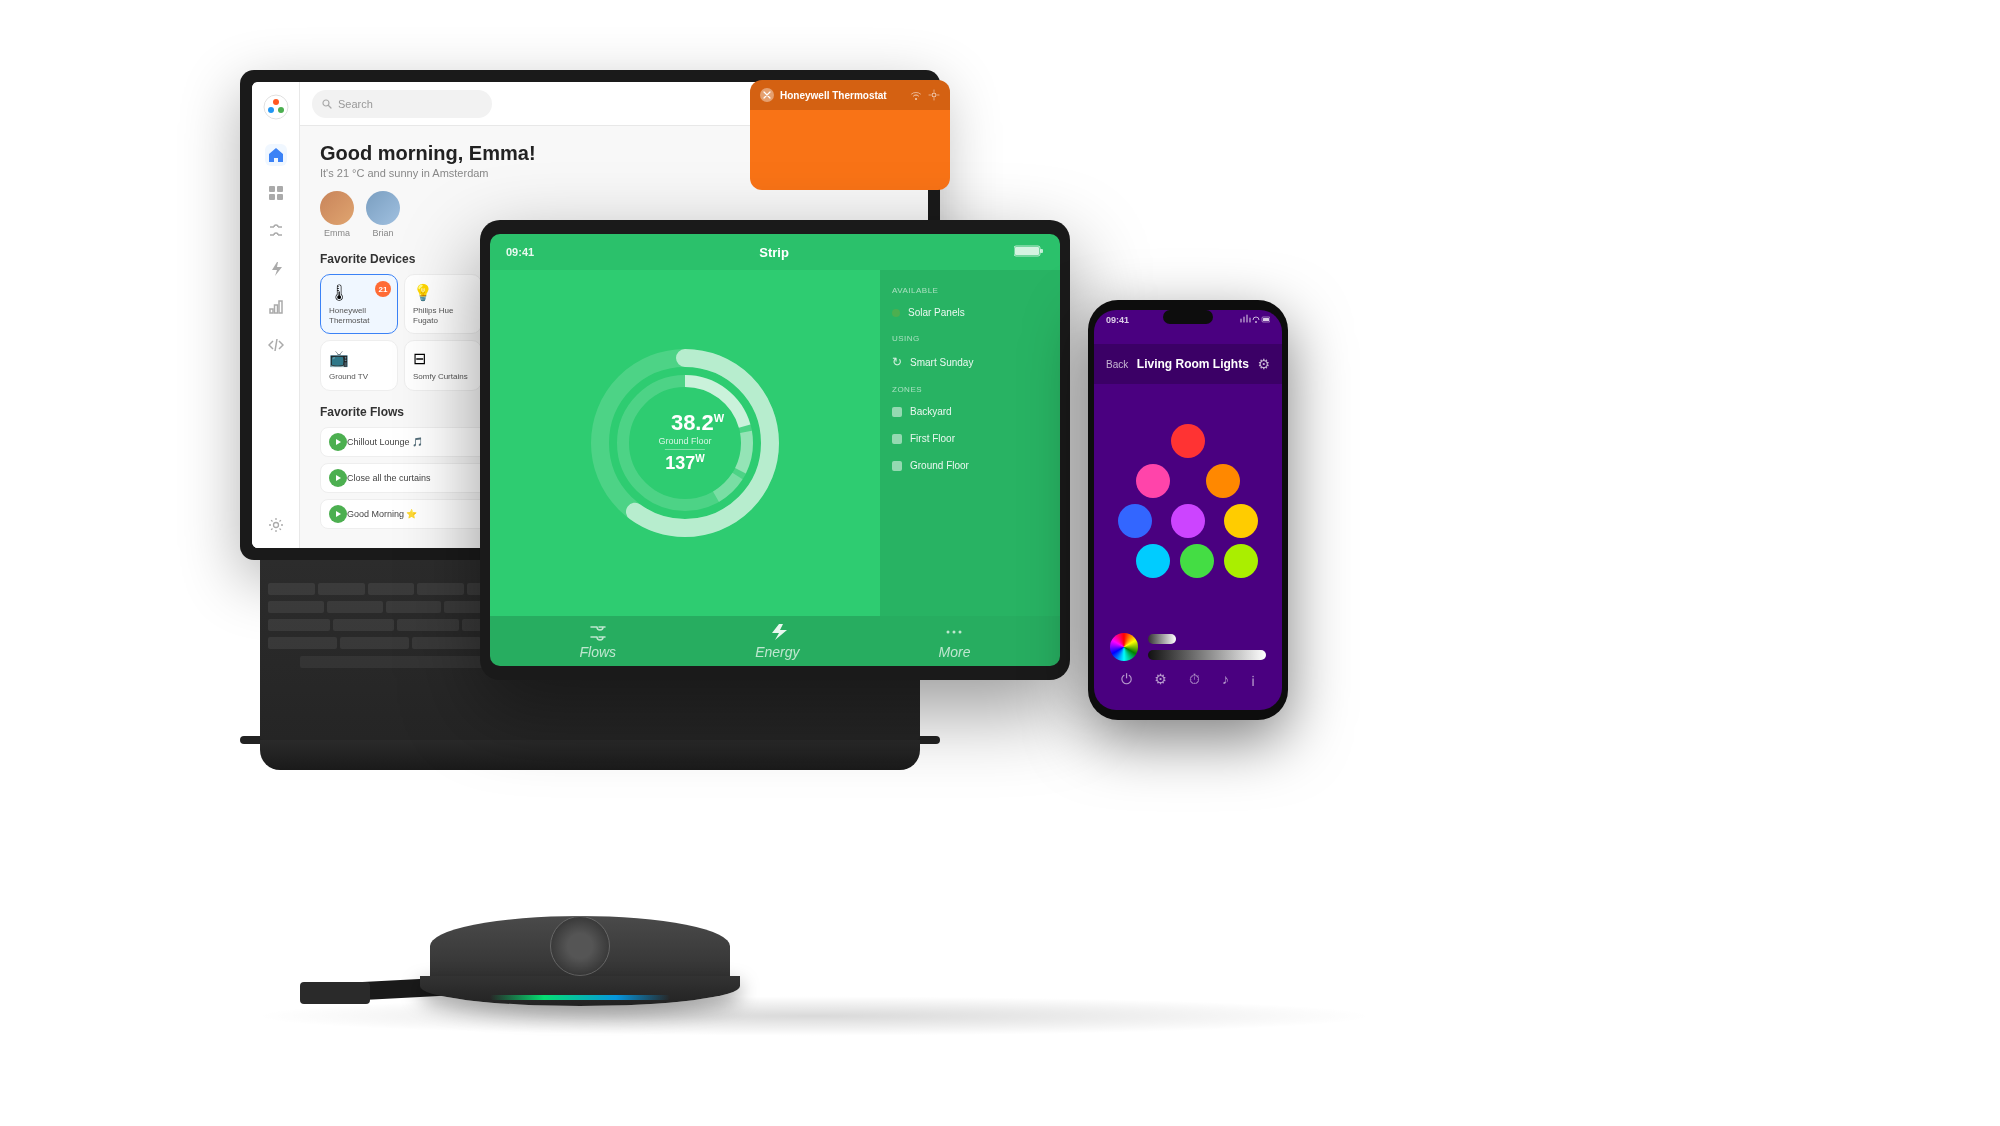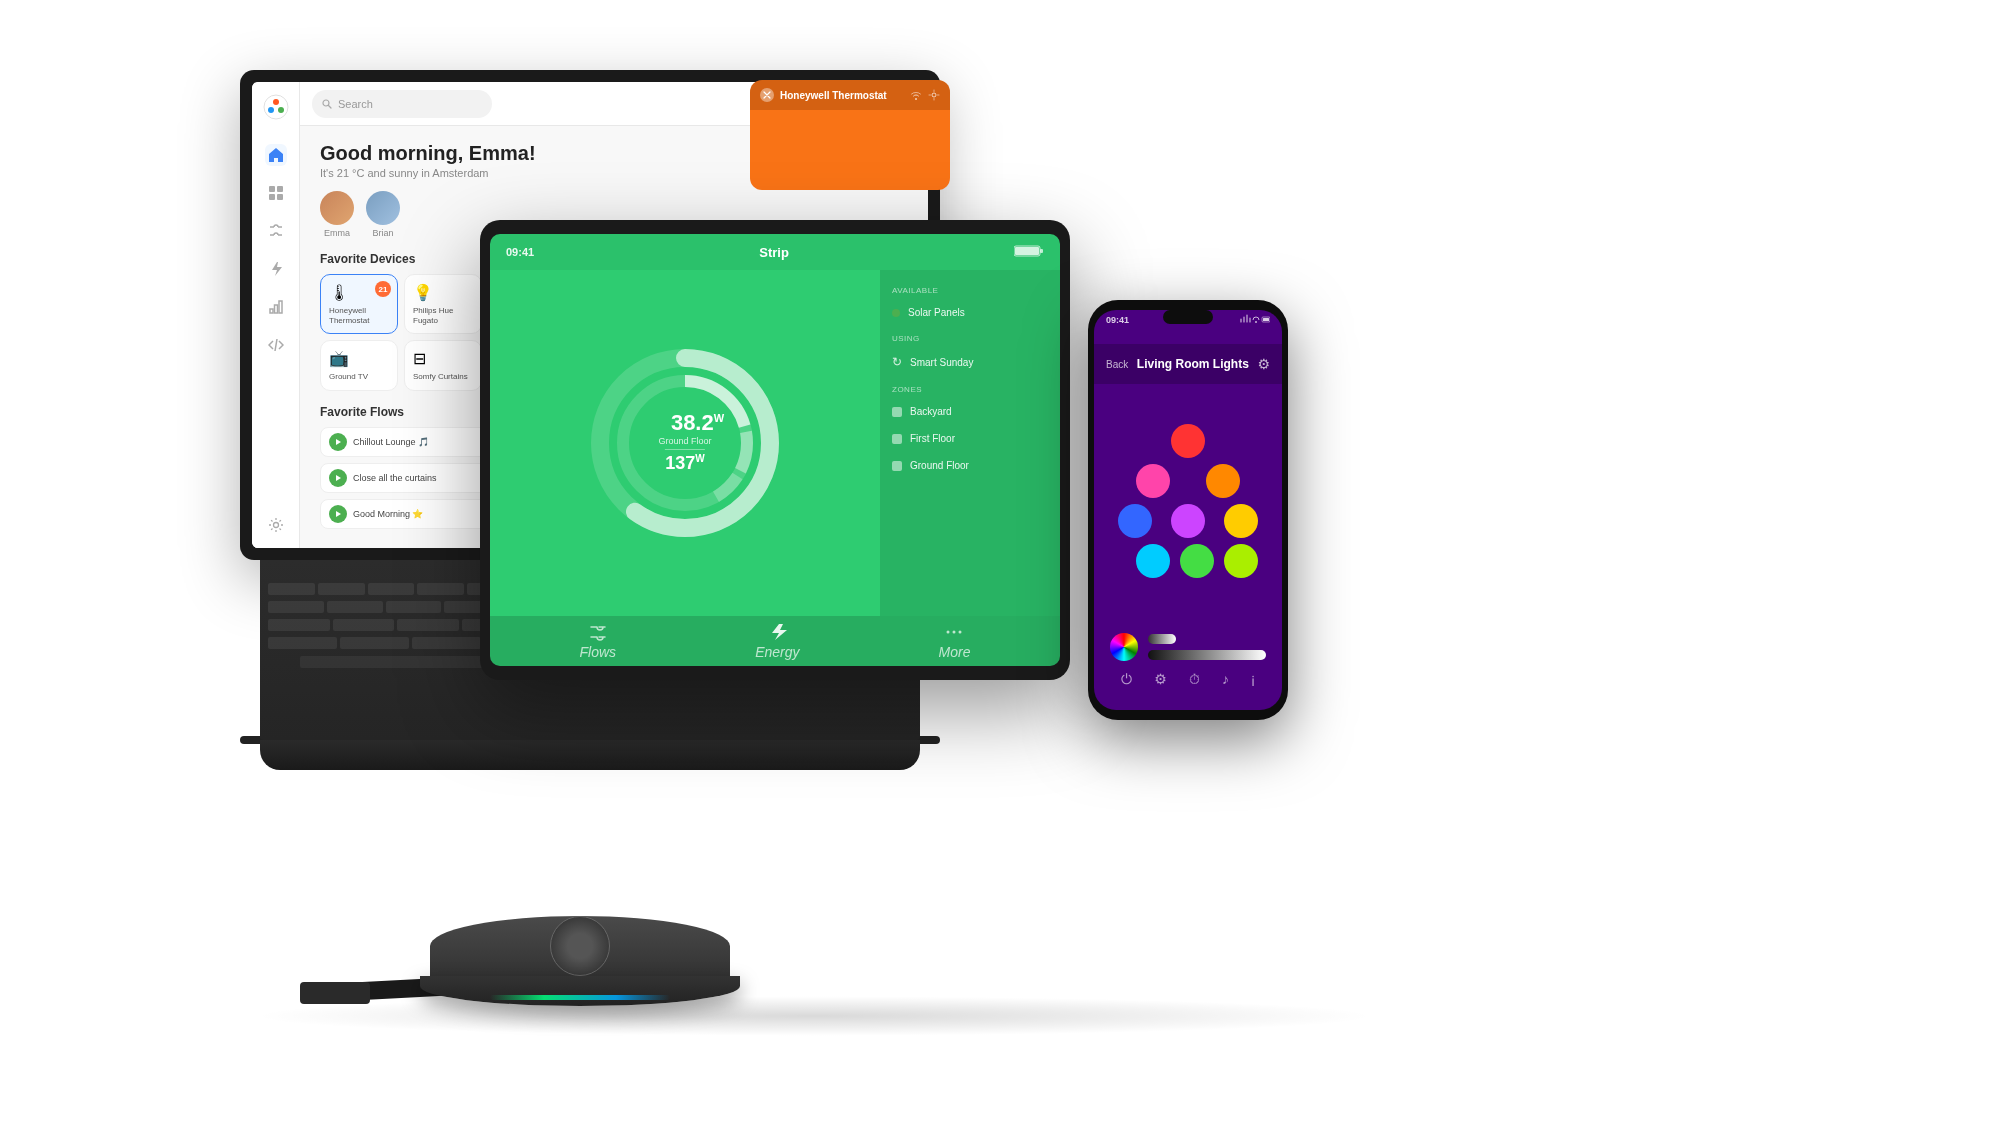--- a/index.html
+++ b/index.html
@@ -261,21 +261,20 @@
     
     .flows-grid {
       display: grid;
       grid-template-columns: 1fr 1fr;
       gap: 6px;
     }
 
     .flow-item {
       display: flex;
       align-items: center;
-      gap: 6px;
       background: #fff;
       border-radius: 8px;
       padding: 5px 8px;
       border: 1px solid #eee;
     }
 
     .flow-btn {
       width: 18px;
       height: 18px;
       border-radius: 50%;

